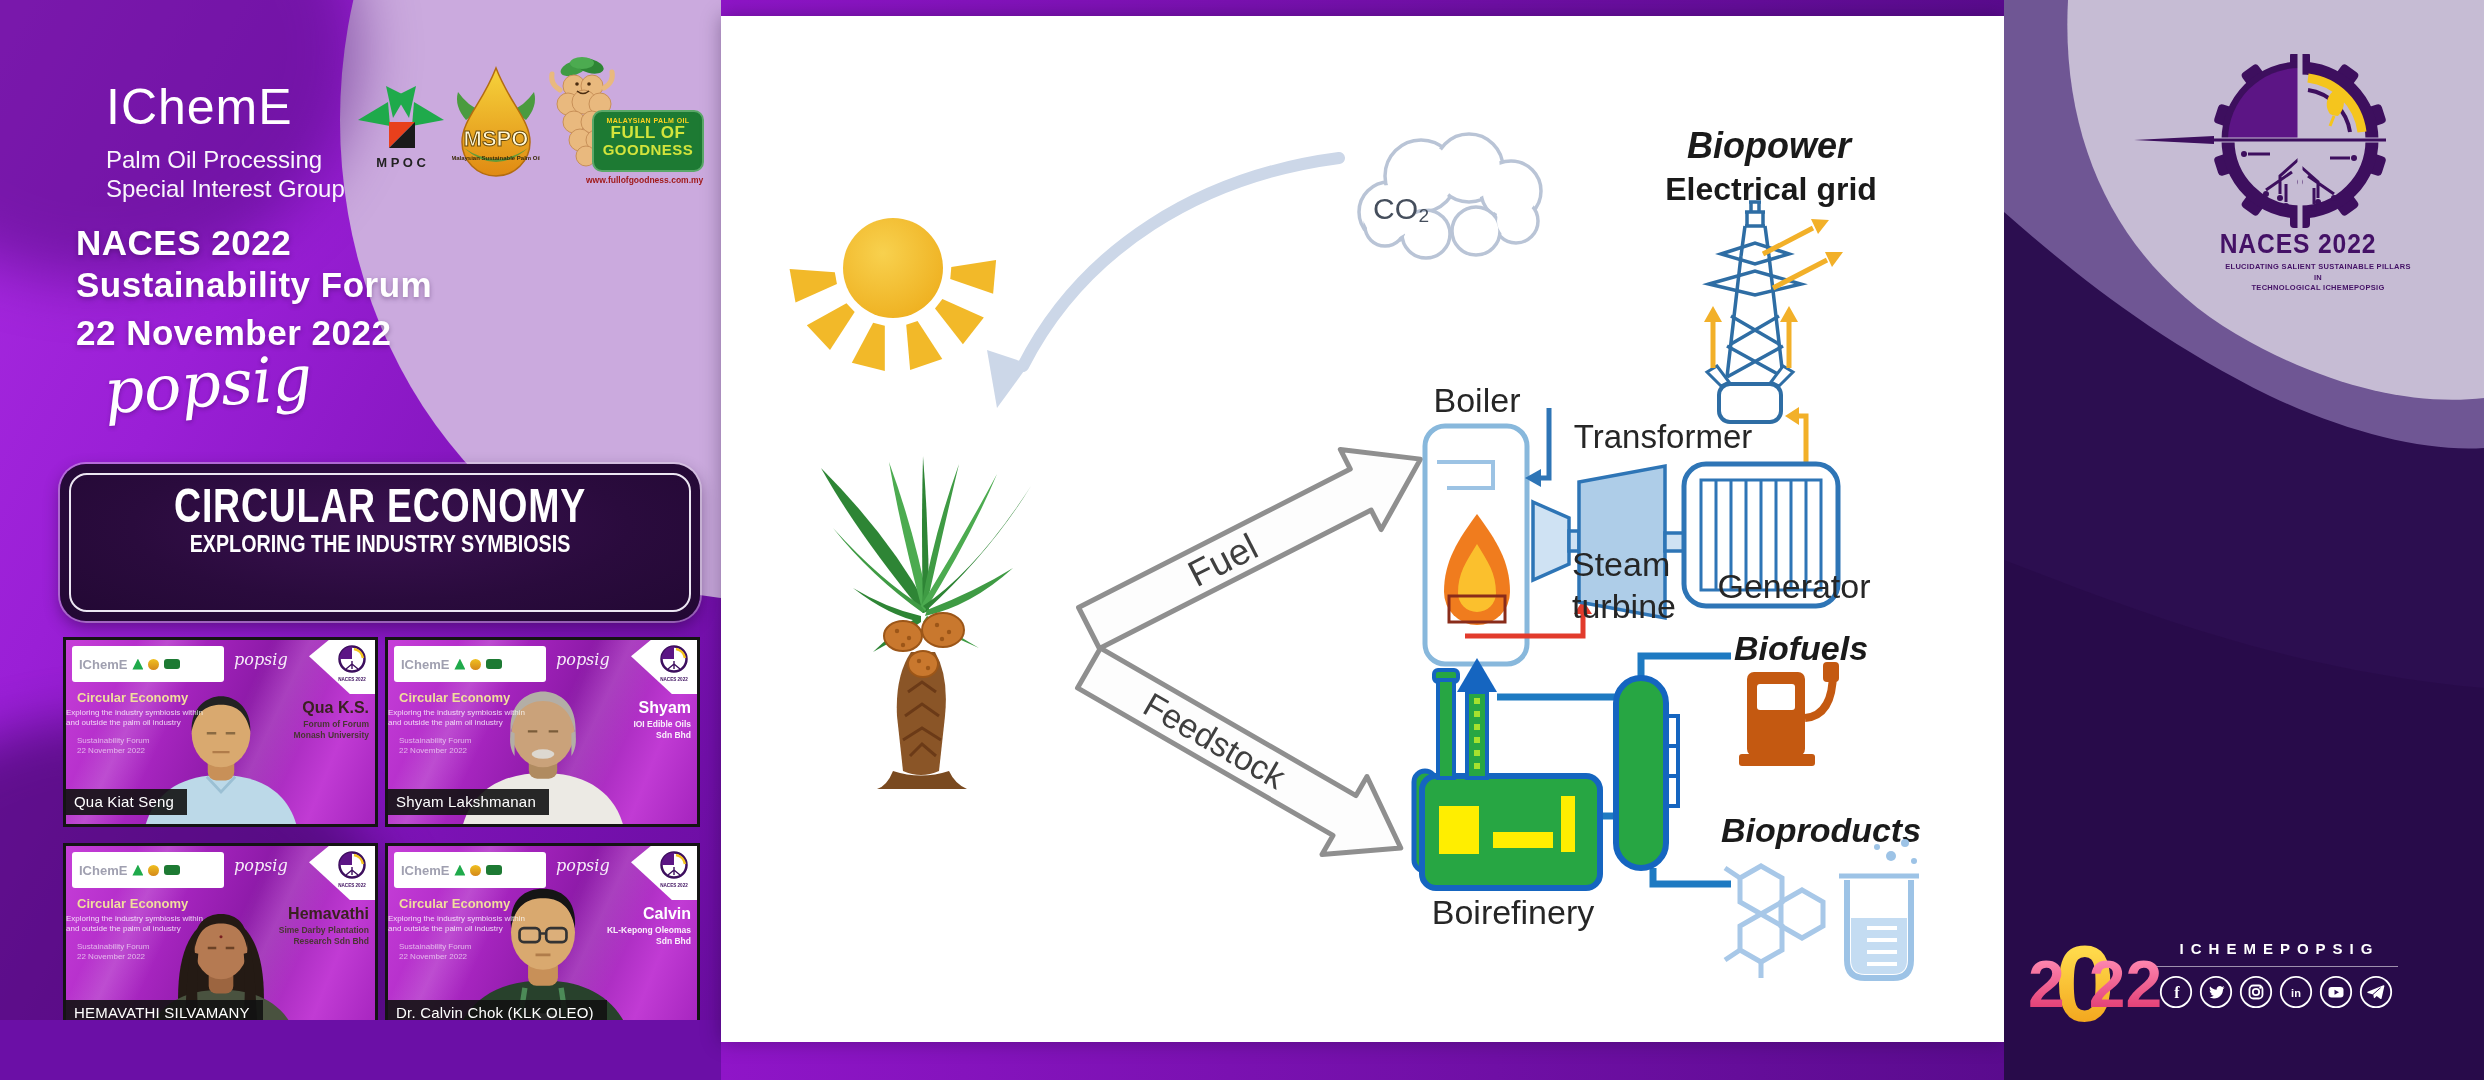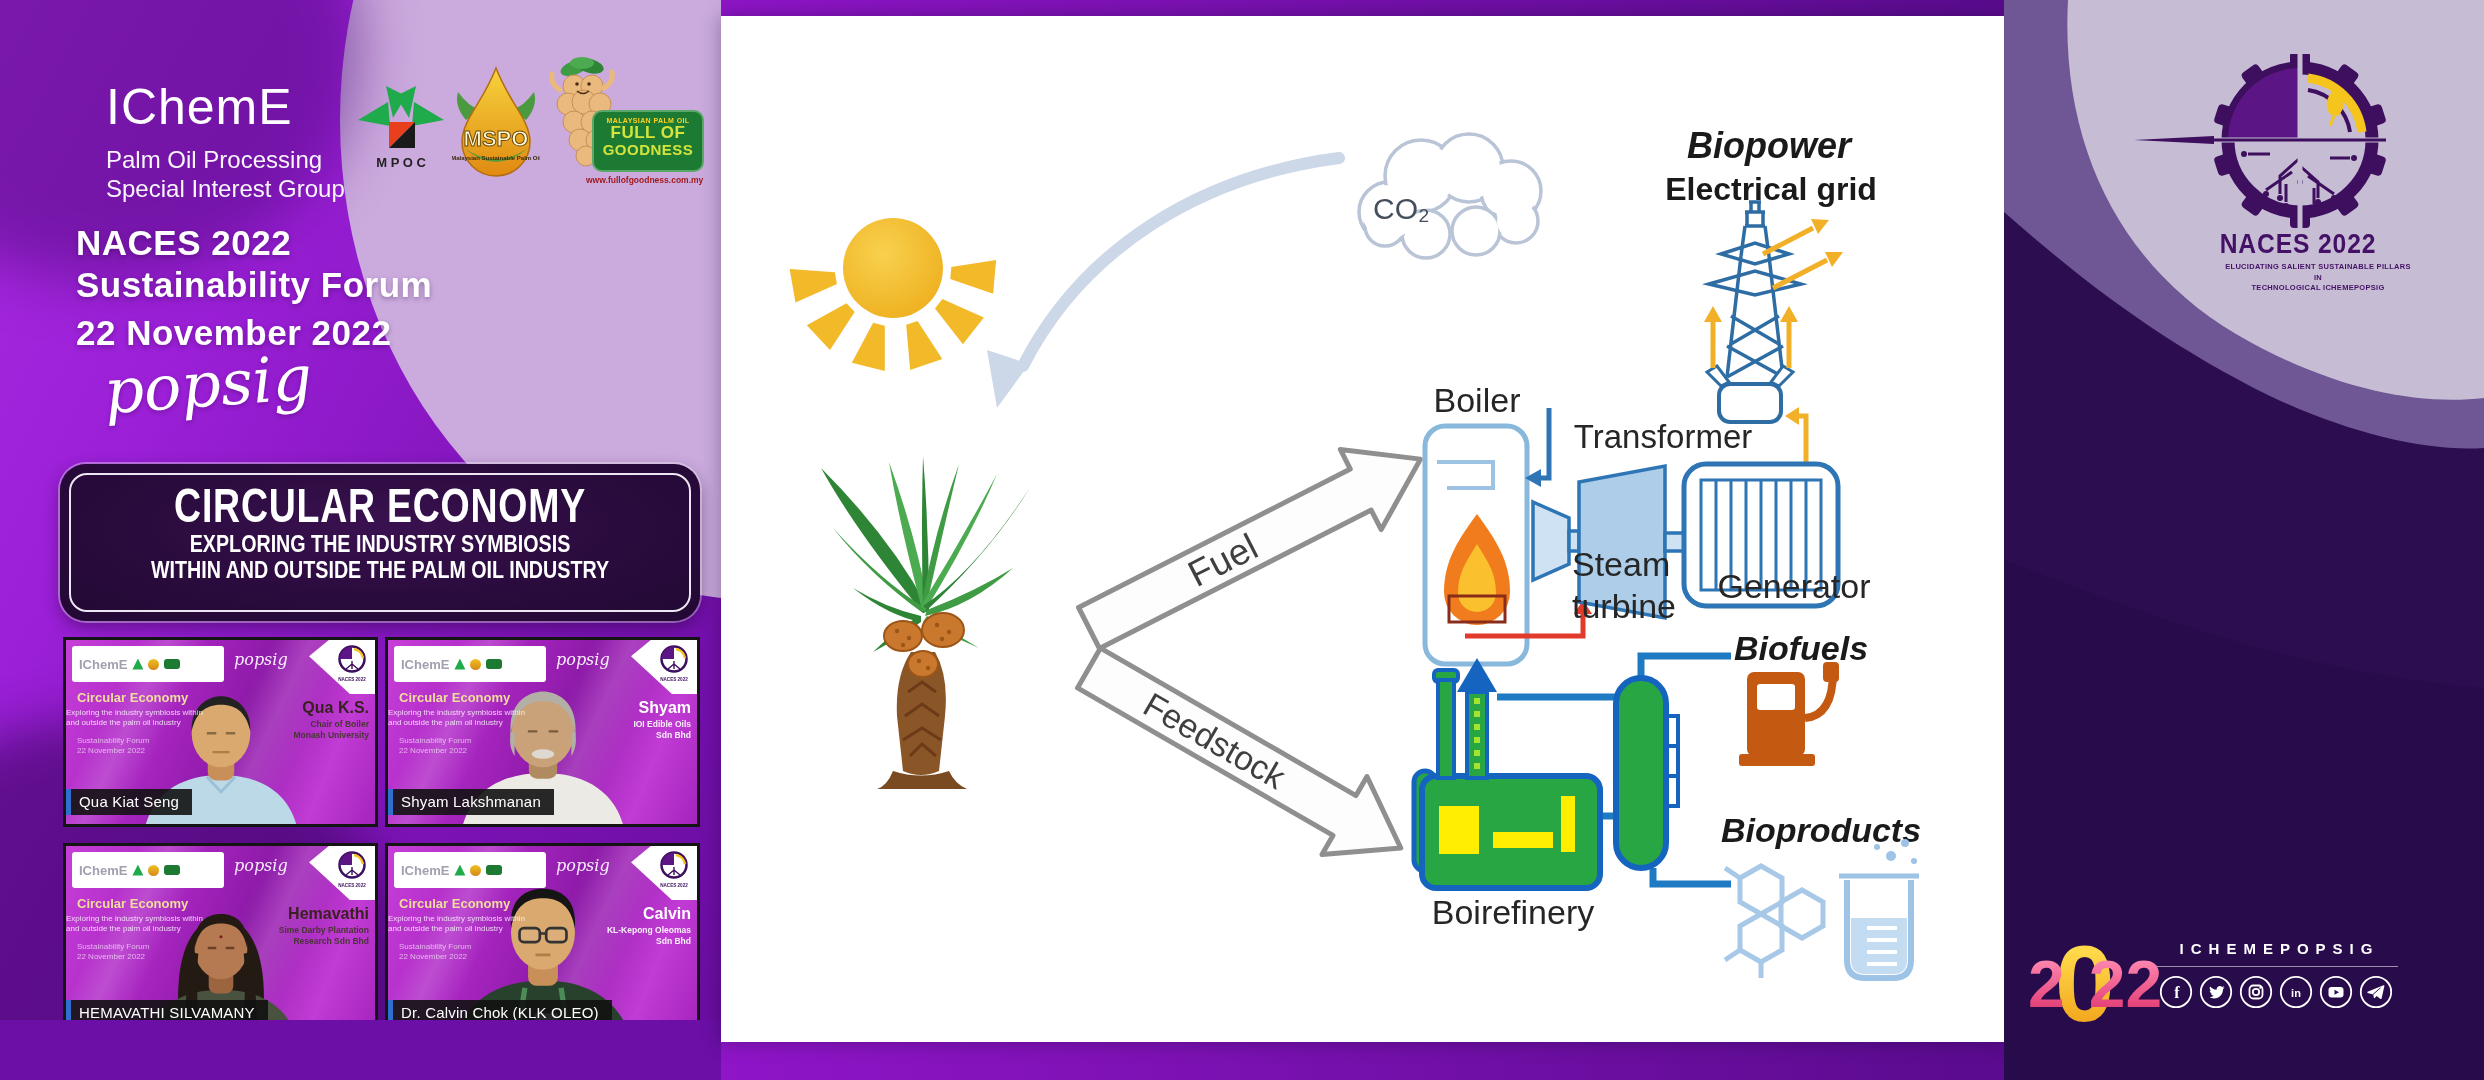--- a/index.html
+++ b/index.html
@@ -70,21 +70,21 @@
   .corner-tag svg{margin:3px 6px 0 0;}
   .sp-block{position:absolute;right:6px;top:58px;width:130px;text-align:right;z-index:2;line-height:1.2;}
   .sp-name{font-size:16px;font-weight:800;}
   .sp-org{font-size:8.5px;font-weight:700;margin-top:2px;line-height:1.3;}
   .vcard.c0 .sp-name,.vcard.c2 .sp-name{color:#3a2121;}
   .vcard.c0 .sp-org,.vcard.c2 .sp-org{color:#4a3535;}
   .vcard.c1 .sp-name,.vcard.c3 .sp-name{color:#ffffff;}
   .vcard.c1 .sp-org,.vcard.c3 .sp-org{color:rgba(255,255,255,.92);}
   .person{position:absolute;bottom:-2px;left:50%;transform:translateX(-50%);width:215px;height:142px;z-index:1;}
   .vcard.c3 .person{width:255px;height:160px;}
-  .name-tag{position:absolute;left:0;bottom:9px;display:flex;align-items:stretch;z-index:3;}
+  .name-tag{position:absolute;left:0;bottom:9px;display:flex;align-items:stretch;z-index:3;flex-direction:column;}
   .nt-accent{width:5px;background:#2e6fd0;}
   .nt-text{background:rgba(18,18,18,.9);color:#fff;font-size:15px;padding:4px 13px 5px 8px;letter-spacing:.2px;}
 
   
   .center-strip{position:absolute;left:721px;top:0;width:1283px;height:1080px;
     background:linear-gradient(90deg,#8f15c8,#5a0b8e);}
   .slide{position:absolute;left:721px;top:16px;width:1283px;height:1026px;background:#ffffff;
     box-shadow:0 0 18px rgba(20,0,40,.35);}
   .slide svg{display:block;}
 
@@ -187,21 +187,20 @@
       <div>NACES 2022</div>
       <div>Sustainability Forum</div>
       <div class="event-date">22 November 2022</div>
     </div>
 
     <div class="popsig">popsig</div>
 
     <div class="title-box">
       <div><span class="tb-title">CIRCULAR ECONOMY</span></div>
       <div><span class="tb-sub">EXPLORING THE INDUSTRY SYMBIOSIS</span></div>
-      <div><span class="tb-sub">WITHIN AND OUTSIDE THE PALM OIL INDUSTRY</span></div>
     </div>
 
     <div class="video-grid">
 
       <div class="vcard c0">
         <div class="logo-bar">
           <span class="lb-icheme">IChemE</span>
           <span class="lb-m1"></span>
           <span class="lb-m2"></span>
           <span class="lb-m3"></span>
@@ -217,21 +216,21 @@
             <circle cx="17" cy="16" r="12.5" fill="#fff" stroke="#3d0f5e" stroke-width="2.5"></circle>
             <path d="M17,16 L4.5,16 A12.5,12.5 0 0 1 17,3.5 Z" fill="#5c1585"></path>
             <path d="M19,6 A11,11 0 0 1 28,15" stroke="#f5c51d" stroke-width="2.5" fill="none"></path>
             <path d="M17,18 V26 M17,21 L11,26 M17,21 L23,26" stroke="#3d0f5e" stroke-width="1.4" fill="none"></path>
             <text x="17" y="38" text-anchor="middle" font-size="4.6" font-weight="bold" fill="#3d0f5e">NACES 2022</text>
           </svg>
         </div>
         <div class="sp-block">
           <div class="sp-name">Qua K.S.</div>
           <div class="sp-org">
-            <div>Chair of Boiler</div>
+            <div>Forum of Forum</div>
             <div>Monash University</div>
           </div>
         </div>
         <svg class="person" viewBox="0 0 220 150">
           <path d="M30,150 C40,112 72,96 110,96 C148,96 180,112 190,150 Z" fill="#bcd9e8"></path>
           <path d="M95,98 L110,114 L125,98" stroke="#9bc0d4" stroke-width="3" fill="none"></path>
           <rect x="96" y="74" width="28" height="28" rx="9" fill="#c89058"></rect>
           <ellipse cx="110" cy="52" rx="31" ry="36" fill="#d9a96f"></ellipse>
           <path d="M79,50 C78,24 96,13 110,13 C124,13 142,24 141,50 C136,28 124,22 110,22 C96,22 84,28 79,50 Z" fill="#222"></path>
           <path d="M95,52 h10 M115,52 h10" stroke="#8a6a42" stroke-width="2.5"></path>

